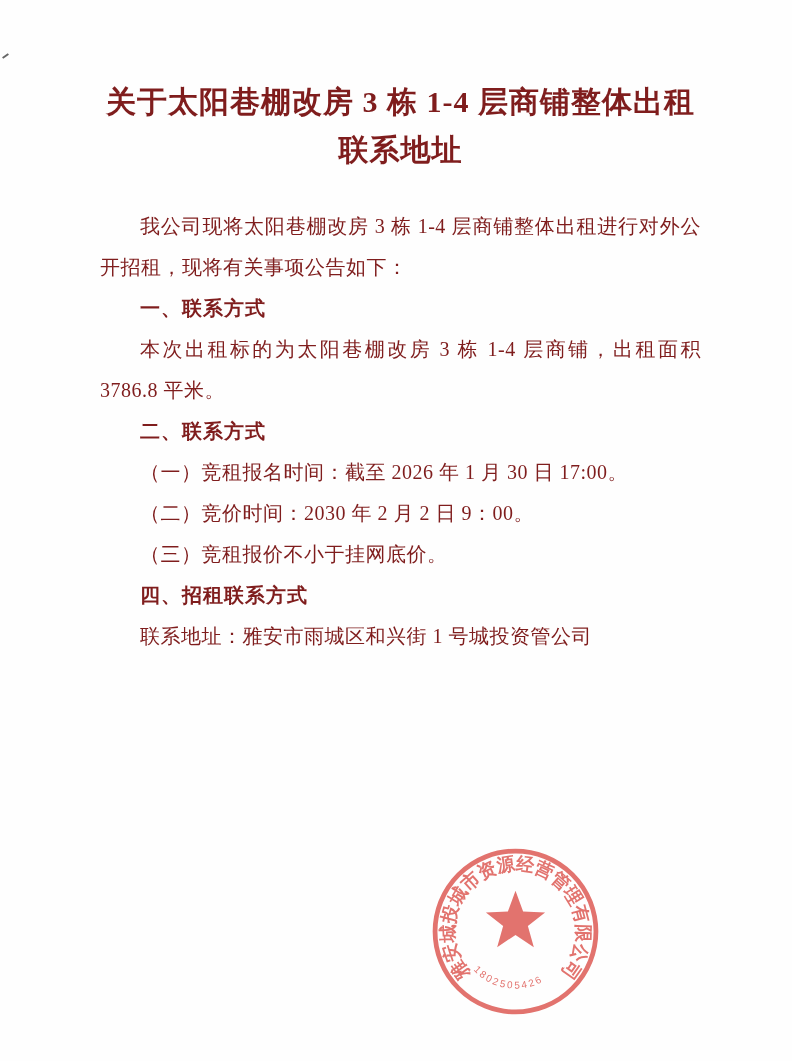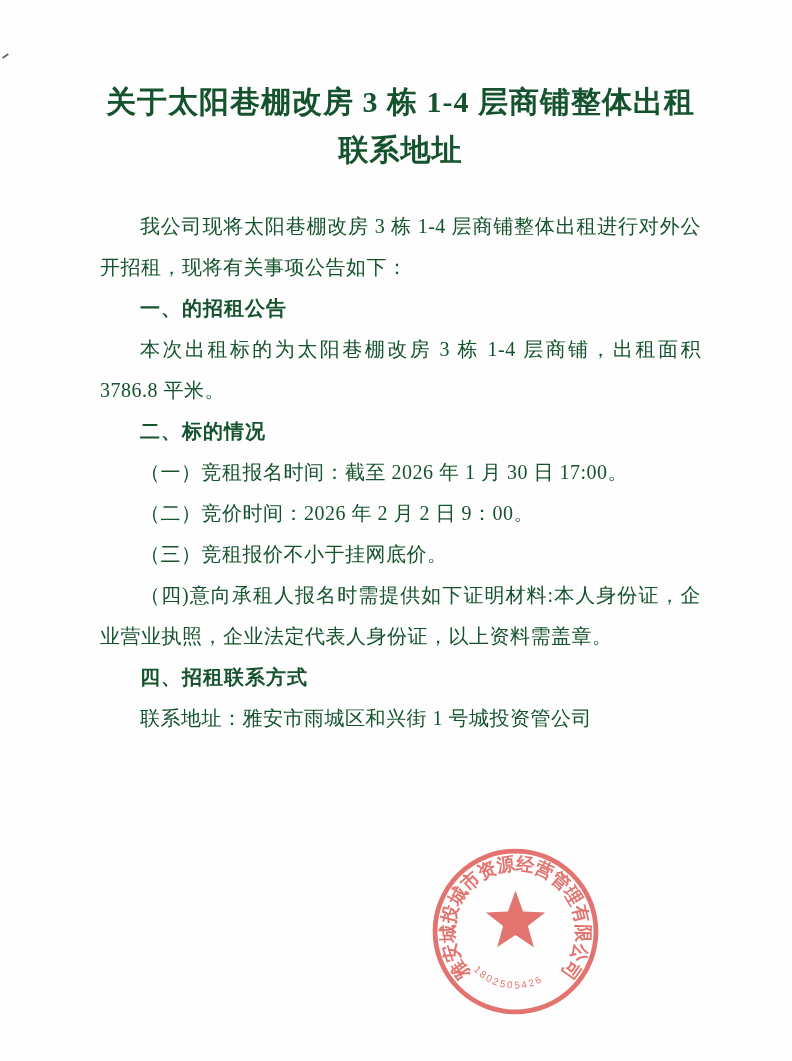--- a/index.html
+++ b/index.html
@@ -4,21 +4,21 @@
 <style>
   * { margin: 0; padding: 0; box-sizing: border-box; }
   html, body { background: #e8e8e8; }
   .page {
     position: relative;
     width: 792px;
     height: 1061px;
     background: #fefefe;
     overflow: hidden;
     font-family: "Liberation Serif", "DejaVu Serif", serif;
-    color: #14532d;
+    color: #7f1d1d;
   }
   .scan-artifact {
     position: absolute;
     left: 2px;
     top: 55px;
     width: 7px;
     height: 2px;
     background: #666;
     transform: rotate(-35deg);
   }
@@ -78,27 +78,26 @@
   <div class="scan-artifact"></div>
 
   <div class="content">
 
     <h1 class="doc-title">
       <span>关于太阳巷棚改房 3 栋 1-4 层商铺整体出租</span>
       <span>联系地址</span>
     </h1>
 
     <p class="block">我公司现将太阳巷棚改房 3 栋 1-4 层商铺整体出租进行对外公开招租，现将有关事项公告如下：</p>
-    <p class="block heading">一、的招租公告</p>
+    <p class="block heading">一、联系方式</p>
     <p class="block">本次出租标的为太阳巷棚改房 3 栋 1-4 层商铺，出租面积 3786.8 平米。</p>
-    <p class="block heading">二、标的情况</p>
+    <p class="block heading">二、联系方式</p>
     <p class="block">（一）竞租报名时间：截至 2026 年 1 月 30 日 17:00。</p>
-    <p class="block">（二）竞价时间：2026 年 2 月 2 日 9：00。</p>
+    <p class="block">（二）竞价时间：2030 年 2 月 2 日 9：00。</p>
     <p class="block">（三）竞租报价不小于挂网底价。</p>
-    <p class="block">（四)意向承租人报名时需提供如下证明材料:本人身份证，企业营业执照，企业法定代表人身份证，以上资料需盖章。</p>
     <p class="block heading">四、招租联系方式</p>
     <p class="block">联系地址：雅安市雨城区和兴街 1 号城投资管公司</p>
 
   </div>
 
   <svg class="company-seal" viewBox="0 0 200 200" xmlns="http://www.w3.org/2000/svg">
     <defs>
       <path id="ringPath" d="M 49.8,150.2 A 71,71 0 1 1 150.2,150.2" fill="none"></path>
       <path id="codePath" d="M 44,135 A 66,66 0 0 0 156,135" fill="none"></path>
     </defs>

